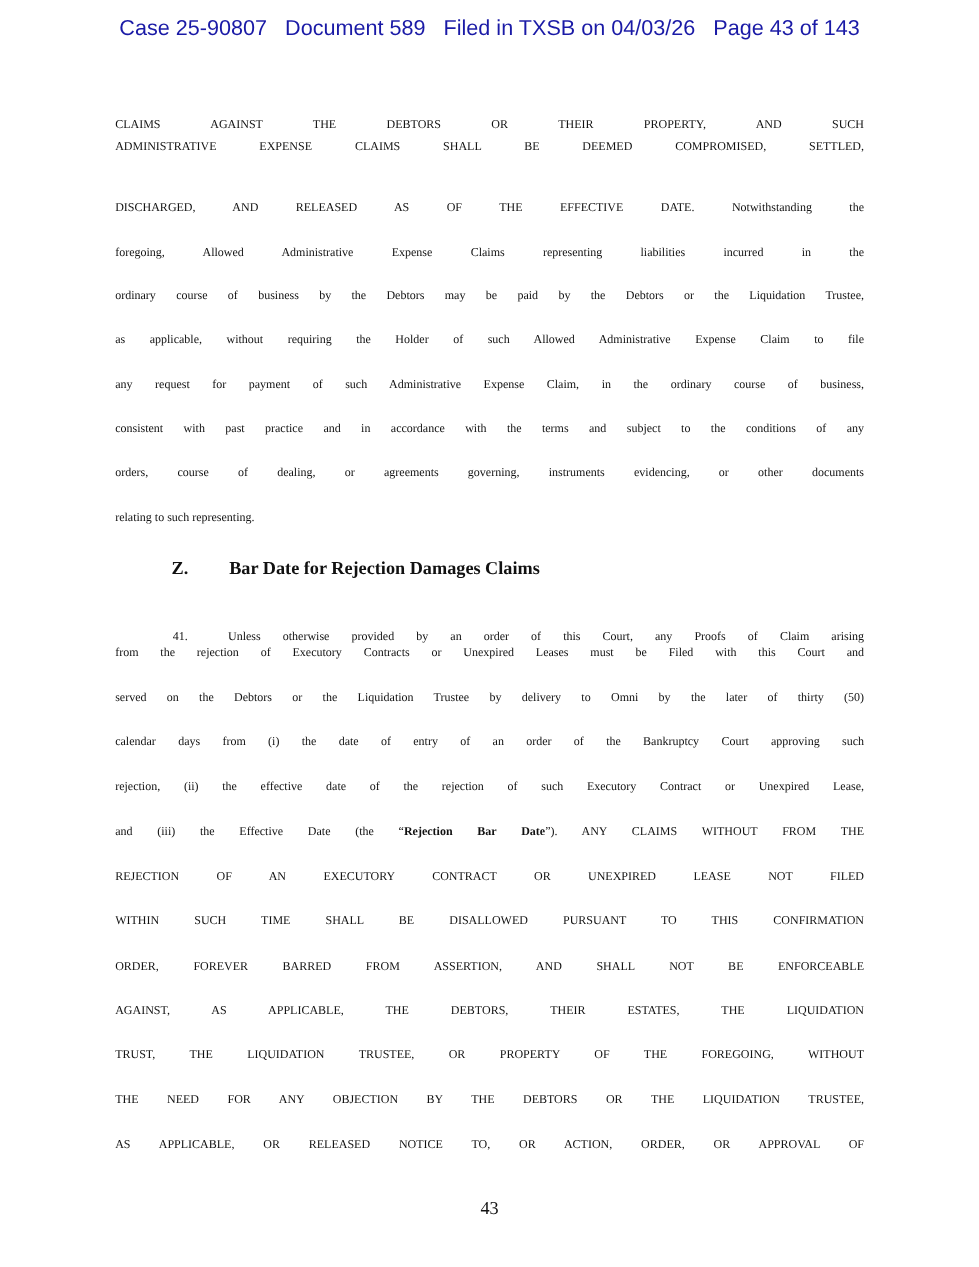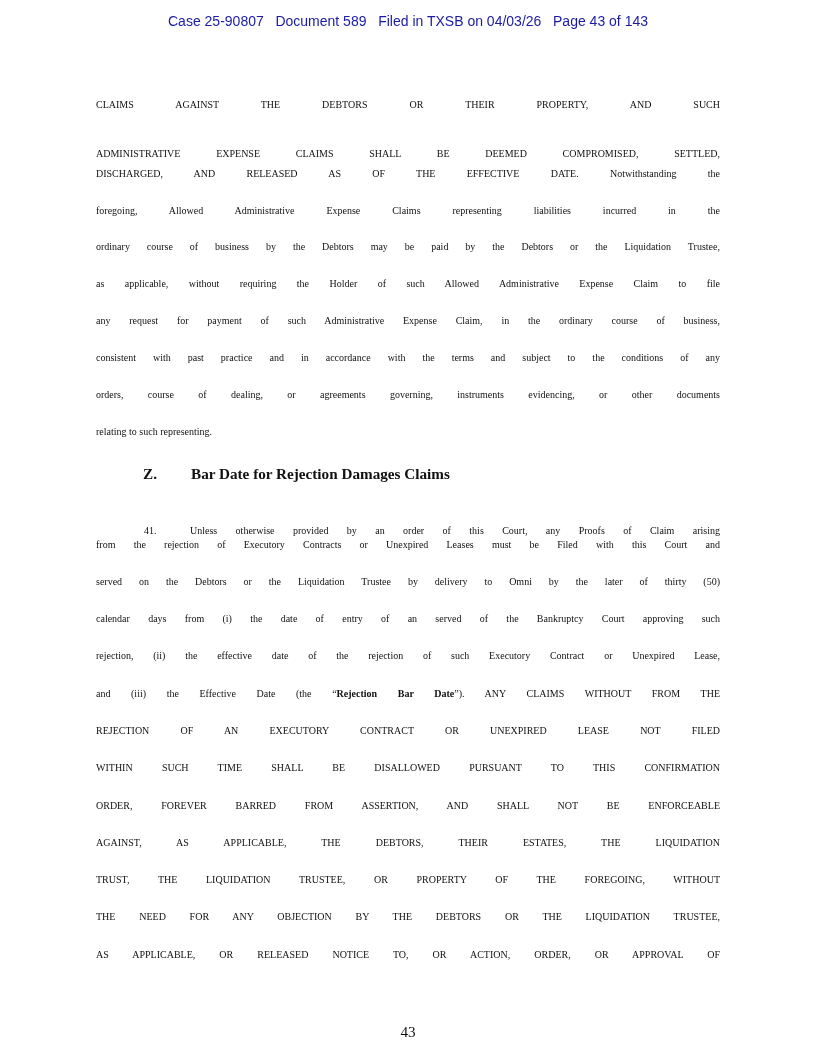--- a/index.html
+++ b/index.html
@@ -1,65 +1,65 @@
 <!DOCTYPE html>
 <html><head>
 <meta charset="utf-8">
 <style>
   html, body { margin: 0; padding: 0; background: #ffffff; }
   body { width: 816px; height: 1056px; position: relative; overflow: hidden; }
   .header {
     position: absolute; top: 13px; left: 0; width: 816px; text-align: center;
-    font-family: "Liberation Sans", sans-serif; font-size: 14px; color: #1a1aa6;
+    font-family: "Liberation Sans", sans-serif; font-size: 18px; color: #1a1aa6;
     white-space: pre;
   }
   .line {
     position: absolute; left: 96px; width: 624px;
     font-family: Liberation Serif, serif; font-size: 10px; color: #111;
     text-align: justify; text-align-last: justify; white-space: nowrap;
     line-height: 18px; height: 18px; overflow: visible;
   }
   .line.last { text-align-last: left; }
   .line span { white-space: normal; }
   .heading {
     position: absolute; left: 96px; font-family: "Liberation Serif", serif;
     font-size: 15.2px; font-weight: bold; color: #111; line-height: 18px; margin-left: 47px;
   }
   .heading .letter { display: inline-block; width: 48px; }
   .para-num { display: inline-block; width: 46px; }
   .page-num {
     position: absolute; top: 999px; left: 0; width: 816px; text-align: center;
-    font-family: "Liberation Serif", serif; font-size: 15.2px; color: #111; margin-top: 24px;
+    font-family: "Liberation Serif", serif; font-size: 15.2px; color: #111;
   }
   b { font-weight: bold; }
 </style>
 </head>
 <body>
 
 <div class="header"><span>Case 25-90807</span>   <span>Document 589</span>   <span>Filed in TXSB on 04/03/26</span>   <span>Page 43 of 143</span></div>
 
 <div class="line" style="top:96px">CLAIMS AGAINST THE DEBTORS OR THEIR PROPERTY, AND SUCH</div>
-<div class="line" style="top:145px">ADMINISTRATIVE EXPENSE CLAIMS SHALL BE DEEMED COMPROMISED, SETTLED,</div>
+<div class="line" style="top:114px">ADMINISTRATIVE EXPENSE CLAIMS SHALL BE DEEMED COMPROMISED, SETTLED,</div>
 <div class="line" style="top:165px">DISCHARGED, AND RELEASED AS OF THE EFFECTIVE DATE.  Notwithstanding the</div>
 <div class="line" style="top:202px">foregoing, Allowed Administrative Expense Claims representing liabilities incurred in the</div>
 <div class="line" style="top:238px">ordinary course of business by the Debtors may be paid by the Debtors or the Liquidation Trustee,</div>
 <div class="line" style="top:275px">as applicable, without requiring the Holder of such Allowed Administrative Expense Claim to file</div>
 <div class="line" style="top:312px">any request for payment of such Administrative Expense Claim, in the ordinary course of business,</div>
 <div class="line" style="top:349px">consistent with past practice and in accordance with the terms and subject to the conditions of any</div>
 <div class="line" style="top:386px">orders, course of dealing, or agreements governing, instruments evidencing, or other documents</div>
 <div class="line last" style="top:423px">relating to such representing.</div>
 
 <div class="heading" style="top:465px">
   <span class="letter">Z.</span><span>Bar Date for Rejection Damages Claims</span>
 </div>
 
 <div class="line" style="top:498px; left:144px; width:576px;margin-top:24px;"><span class="para-num">41.</span><span>Unless otherwise provided by an order of this Court, any Proofs of Claim arising</span></div>
 <div class="line" style="top:536px">from the rejection of Executory Contracts or Unexpired Leases must be Filed with this Court and</div>
 <div class="line" style="top:573px">served on the Debtors or the Liquidation Trustee by delivery to Omni by the later of thirty (50)</div>
-<div class="line" style="top:610px">calendar days from (i) the date of entry of an served of the Bankruptcy Court approving such</div>
+<div class="line" style="top:610px">calendar days from (i) the date of entry of an order of the Bankruptcy Court approving such</div>
 <div class="line" style="top:647px">rejection, (ii) the effective date of the rejection of such Executory Contract or Unexpired Lease,</div>
 <div class="line" style="top:685px"><span>and (iii) the Effective Date (the “</span><b>Rejection Bar Date</b><span>”).  ANY CLAIMS WITHOUT FROM THE</span></div>
 <div class="line" style="top:722px">REJECTION OF AN EXECUTORY CONTRACT OR UNEXPIRED LEASE NOT FILED</div>
 <div class="line" style="top:759px">WITHIN SUCH TIME SHALL BE DISALLOWED PURSUANT TO THIS CONFIRMATION</div>
 <div class="line" style="top:797px">ORDER, FOREVER BARRED FROM ASSERTION, AND SHALL NOT BE ENFORCEABLE</div>
 <div class="line" style="top:834px">AGAINST, AS APPLICABLE, THE DEBTORS, THEIR ESTATES, THE LIQUIDATION</div>
 <div class="line" style="top:871px">TRUST, THE LIQUIDATION TRUSTEE, OR PROPERTY OF THE FOREGOING, WITHOUT</div>
 <div class="line" style="top:908px">THE NEED FOR ANY OBJECTION BY THE DEBTORS OR THE LIQUIDATION TRUSTEE,</div>
 <div class="line" style="top:946px">AS APPLICABLE, OR RELEASED NOTICE TO, OR ACTION, ORDER, OR APPROVAL OF</div>
 

